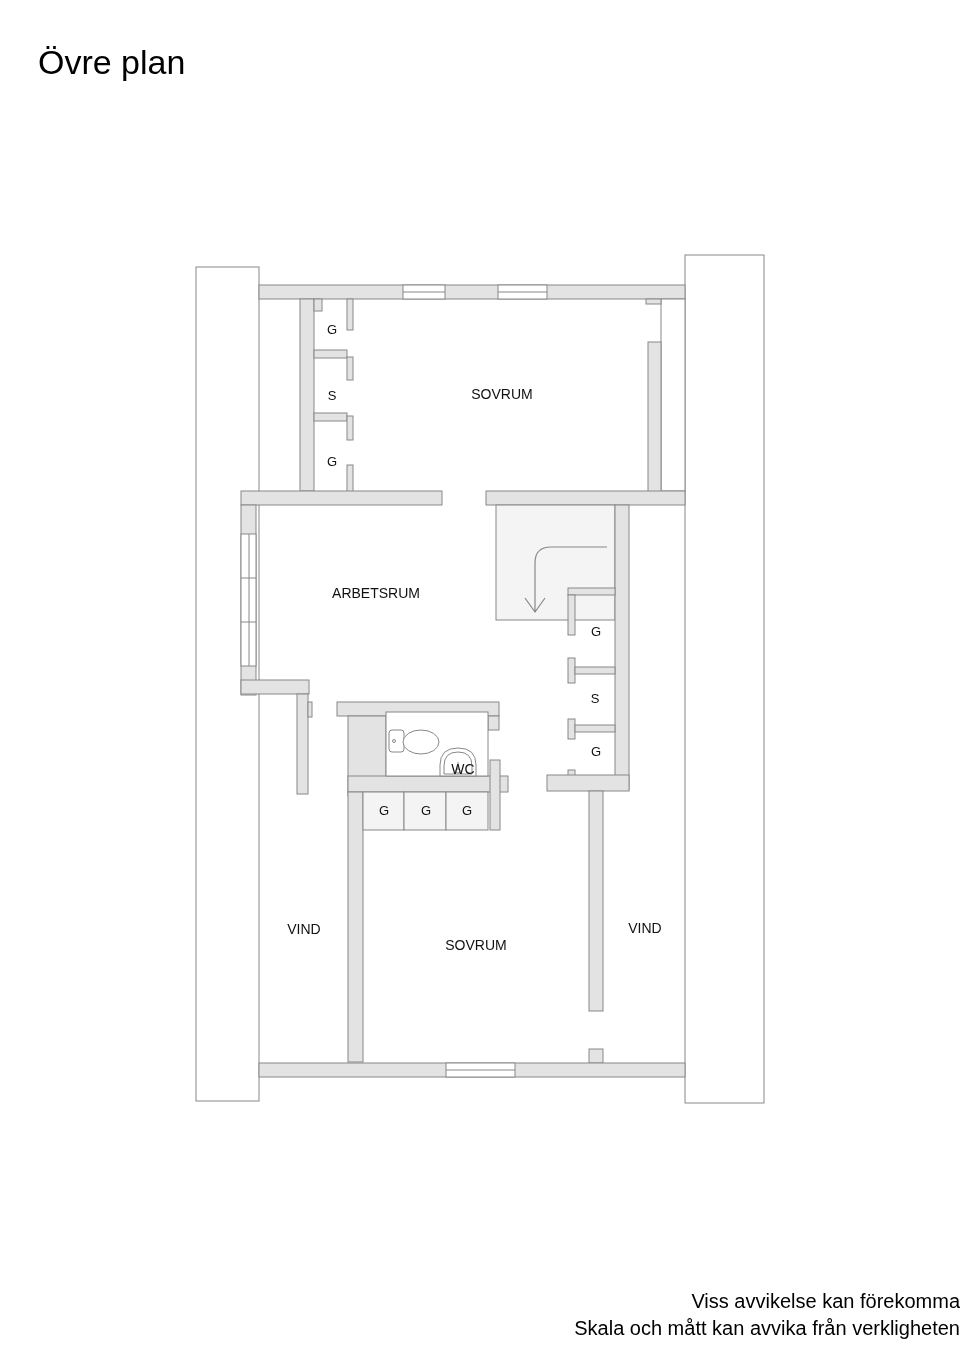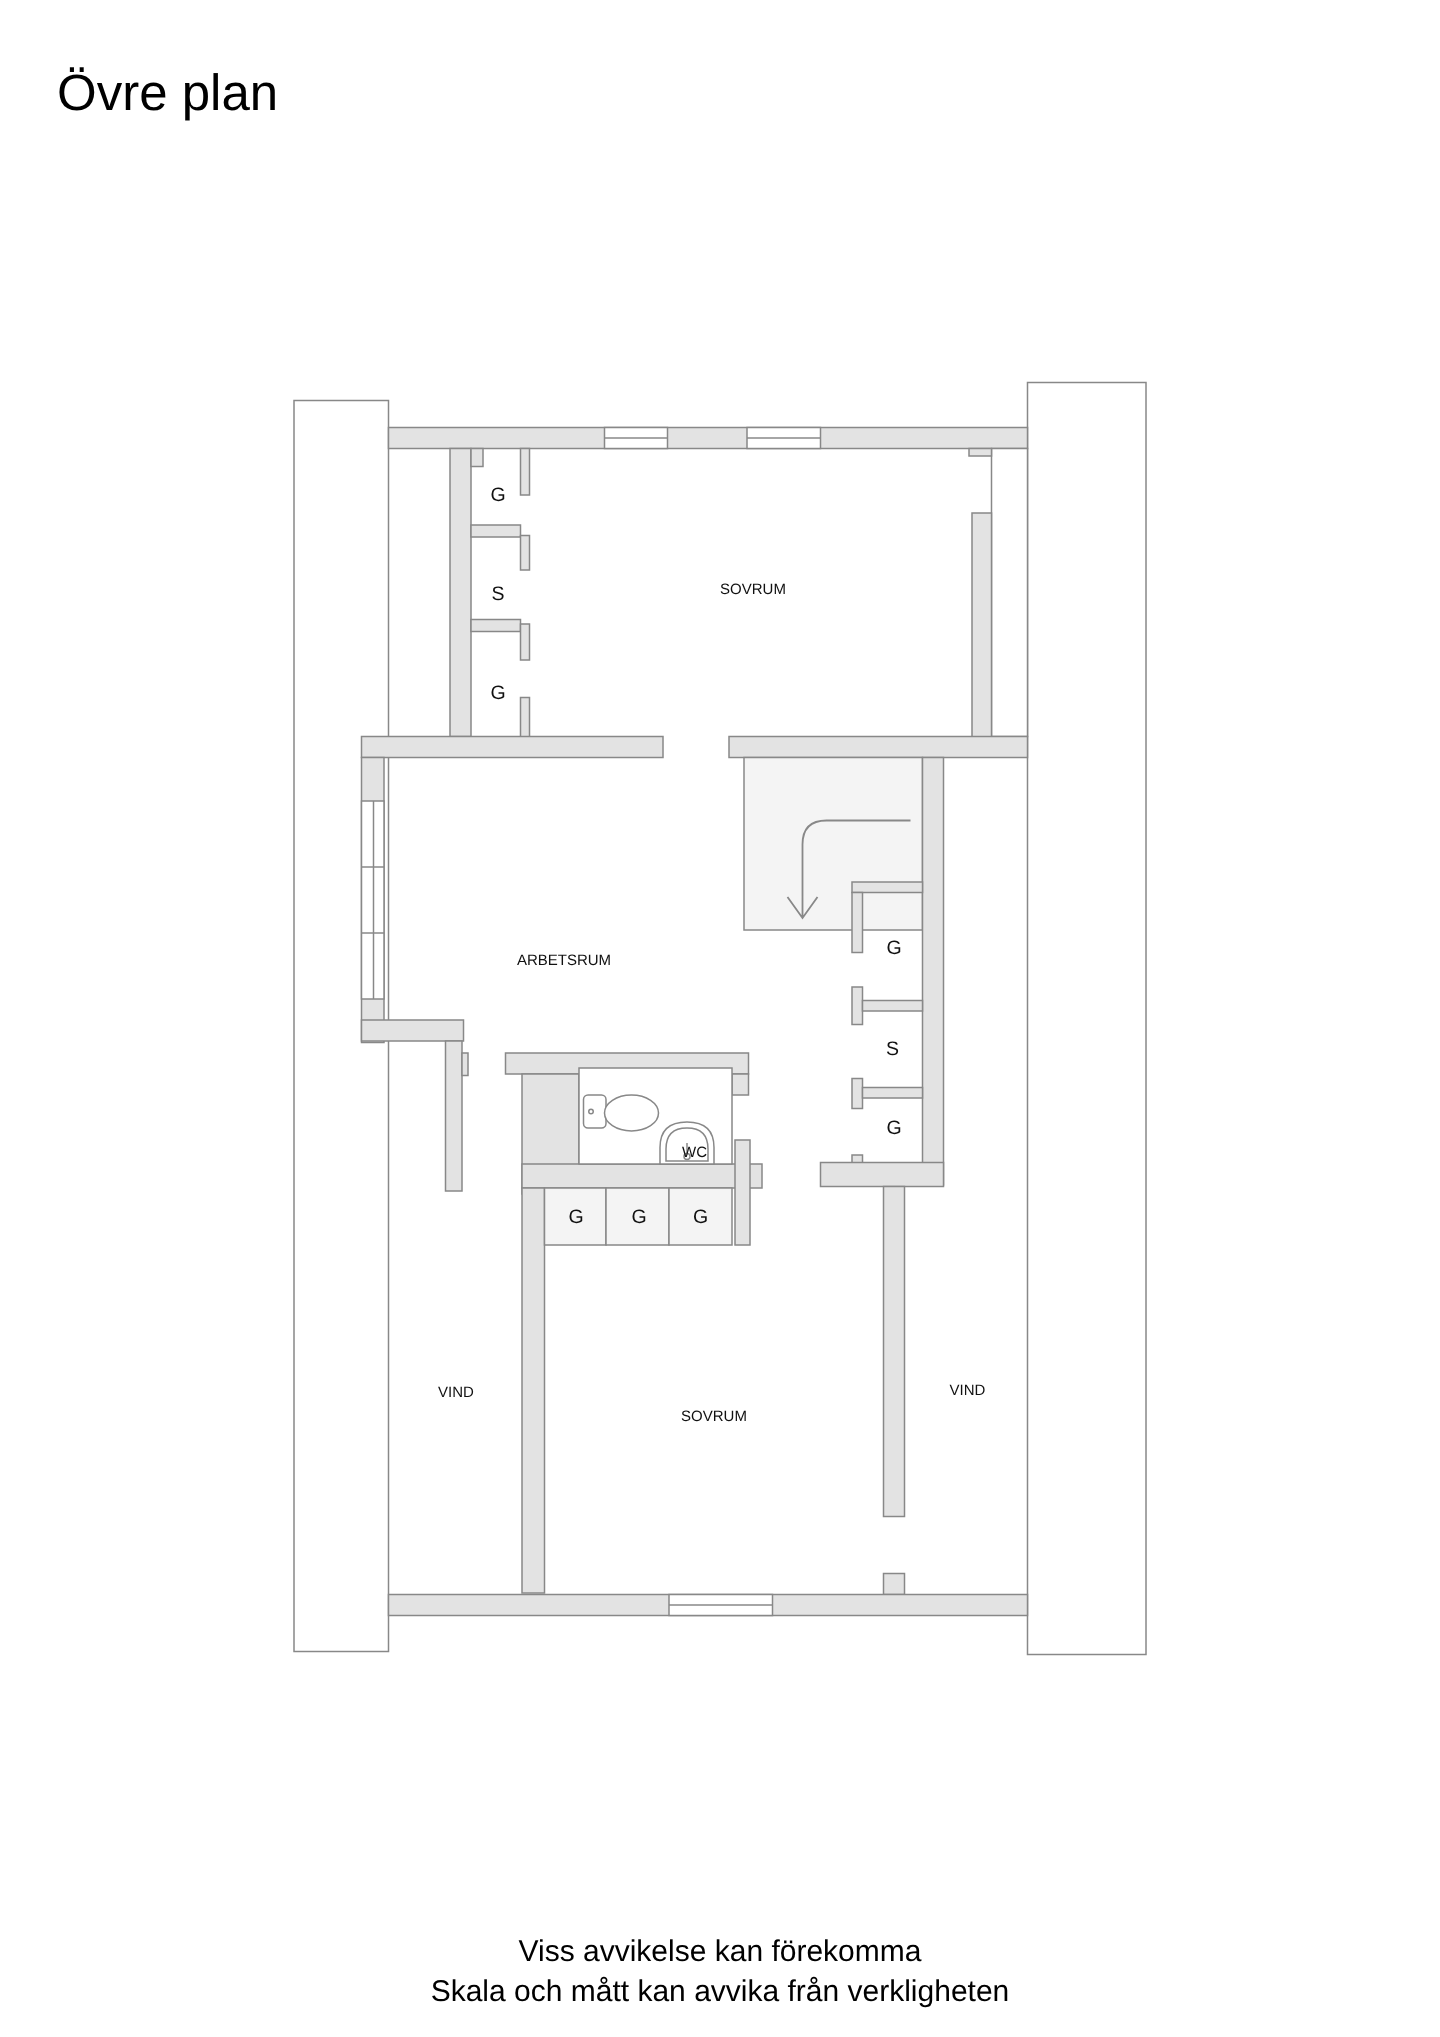--- a/index.html
+++ b/index.html
@@ -1,25 +1,25 @@
 <!DOCTYPE html>
 <html><head>
 <meta charset="utf-8">
 <style>
   html, body { margin: 0; padding: 0; background: #ffffff; }
   body { width: 960px; height: 1358px; position: relative; overflow: hidden;
          font-family: "Liberation Sans", "DejaVu Sans", sans-serif; color: #000; }
   .title { position: absolute; left: 38px; top: 40px; font-size: 34px; line-height: 44px;
            font-family: "Liberation Sans", sans-serif; color: #000; text-align: right; }
   .plan { position: absolute; left: 0; top: 0; width: 960px; height: 1358px; }
-  .footer { position: absolute; left: 0; width: 960px; text-align: center;
+  .footer { position: absolute; left: 0; width: 960px; text-align: right;
             font-size: 20px; line-height: 26px; font-family: "Liberation Sans", sans-serif; color: #000; }
   .footer.l1 { top: 1288px; }
   .footer.l2 { top: 1315px; }
-  .lbl { position: absolute; font-size: 10px; line-height: 16px; white-space: nowrap;
+  .lbl { position: absolute; font-size: 14px; line-height: 16px; white-space: nowrap;
          transform: translate(-50%, -50%); font-family: "Liberation Sans", sans-serif; color: #111; }
   .lbl.sm { font-size: 13px; }
 </style>
 </head>
 <body>
 
 <div class="title">Övre plan</div>
 
 <svg class="plan" viewBox="0 0 960 1358" width="960" height="1358" xmlns="http://www.w3.org/2000/svg">
   <g stroke="#888" stroke-width="1" fill="#e3e3e3">
@@ -100,21 +100,21 @@
 
   <g fill="#fff" stroke="#888" stroke-width="1">
     <path d="M440 776 V765 Q440 748 458 748 Q476 748 476 765 V776 Z"></path>
     <path d="M444 774 V766 Q444 752 458 752 Q472 752 472 766 V774 Z"></path>
     <line x1="458" y1="762" x2="458" y2="770"></line>
     <circle cx="458" cy="771" r="2"></circle>
   </g>
 </svg>
 
 <div class="lbl" style="left:502px;top:394px;">SOVRUM</div>
-<div class="lbl" style="left:376px;top:593px;margin-top:48px;">ARBETSRUM</div>
+<div class="lbl" style="left:376px;top:593px;">ARBETSRUM</div>
 <div class="lbl" style="left:463px;top:769px;">WC</div>
 <div class="lbl" style="left:476px;top:945px;">SOVRUM</div>
 <div class="lbl" style="left:304px;top:929px;">VIND</div>
 <div class="lbl" style="left:645px;top:928px;">VIND</div>
 
 <div class="lbl sm" style="left:332px;top:330px;">G</div>
 <div class="lbl sm" style="left:332px;top:396px;">S</div>
 <div class="lbl sm" style="left:332px;top:462px;">G</div>
 <div class="lbl sm" style="left:596px;top:632px;">G</div>
 <div class="lbl sm" style="left:595px;top:699px;">S</div>

